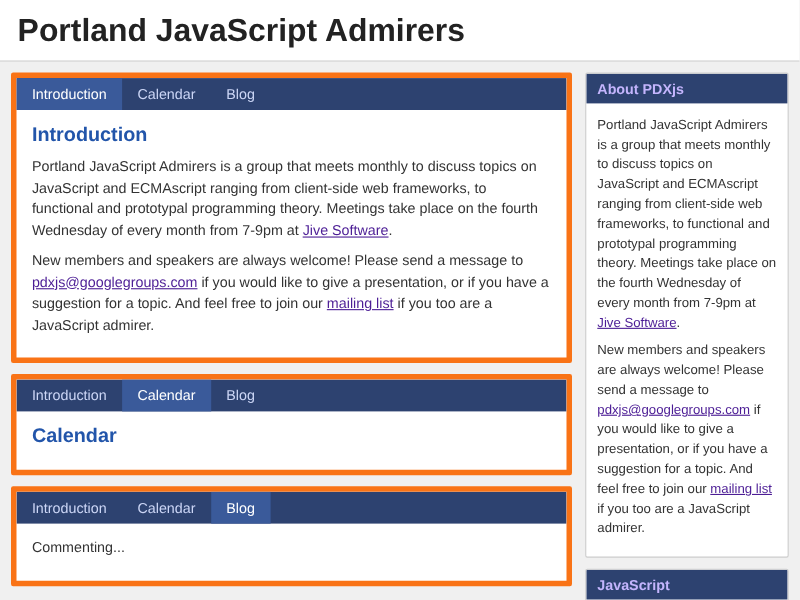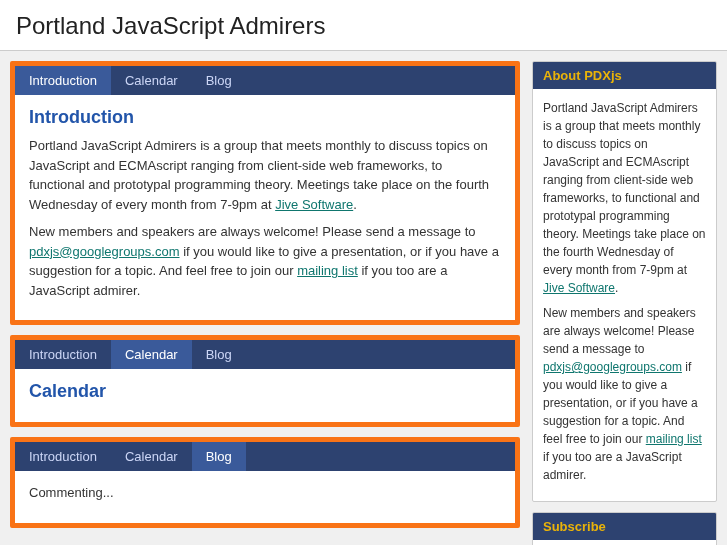--- a/index.html
+++ b/index.html
@@ -2,30 +2,30 @@
 <html><head>
   <meta charset="utf-8">
   <style>
     * { box-sizing: border-box; margin: 0; padding: 0; }
     body {
       font-family: Arial, sans-serif;
       font-size: 13px;
       background: #f0f0f0;
       color: #333;
     }
-    a { color: #0f766e; }
+    a { color: #4c1d95; }
 
     .page-header {
       background: #fff;
       padding: 12px 16px 10px 16px;
       border-bottom: 1px solid #ccc;
     }
     .page-title {
-      font-size: 24px;
-      font-weight: normal;
+      font-size: 29px;
+      font-weight: bold;
       color: #222;
     }
 
     .page-body {
       display: flex;
       gap: 12px;
       padding: 10px 10px;
       max-width: 727px;
     }
 
@@ -88,21 +88,21 @@
 
     
     .sidebar-card {
       background: #fff;
       border: 1px solid #ccc;
       border-radius: 2px;
       overflow: hidden;
     }
     .sidebar-header {
       background: #2d4270;
-      color: #eab308;
+      color: #c4b5fd;
       padding: 6px 10px;
       font-size: 13px;
       font-weight: bold;
     }
     .sidebar-body {
       padding: 10px;
       font-size: 12px;
       line-height: 1.5;
       color: #333;
     }
@@ -194,21 +194,21 @@
             New members and speakers are always welcome! Please send a message to
             <a href="#">pdxjs@googlegroups.com</a> if
             you would like to give a presentation, or if you have a suggestion for a topic. And
             feel free to join our <a href="#">mailing
             list</a> if you too are a JavaScript admirer.
           </p>
         </div>
       </div>
 
       <div class="sidebar-card">
-        <div class="sidebar-header">Subscribe</div>
+        <div class="sidebar-header">JavaScript</div>
         <div class="rss-row">
           
           
         </div>
       </div>
 
     </div>
   </div>
 </div>
 

